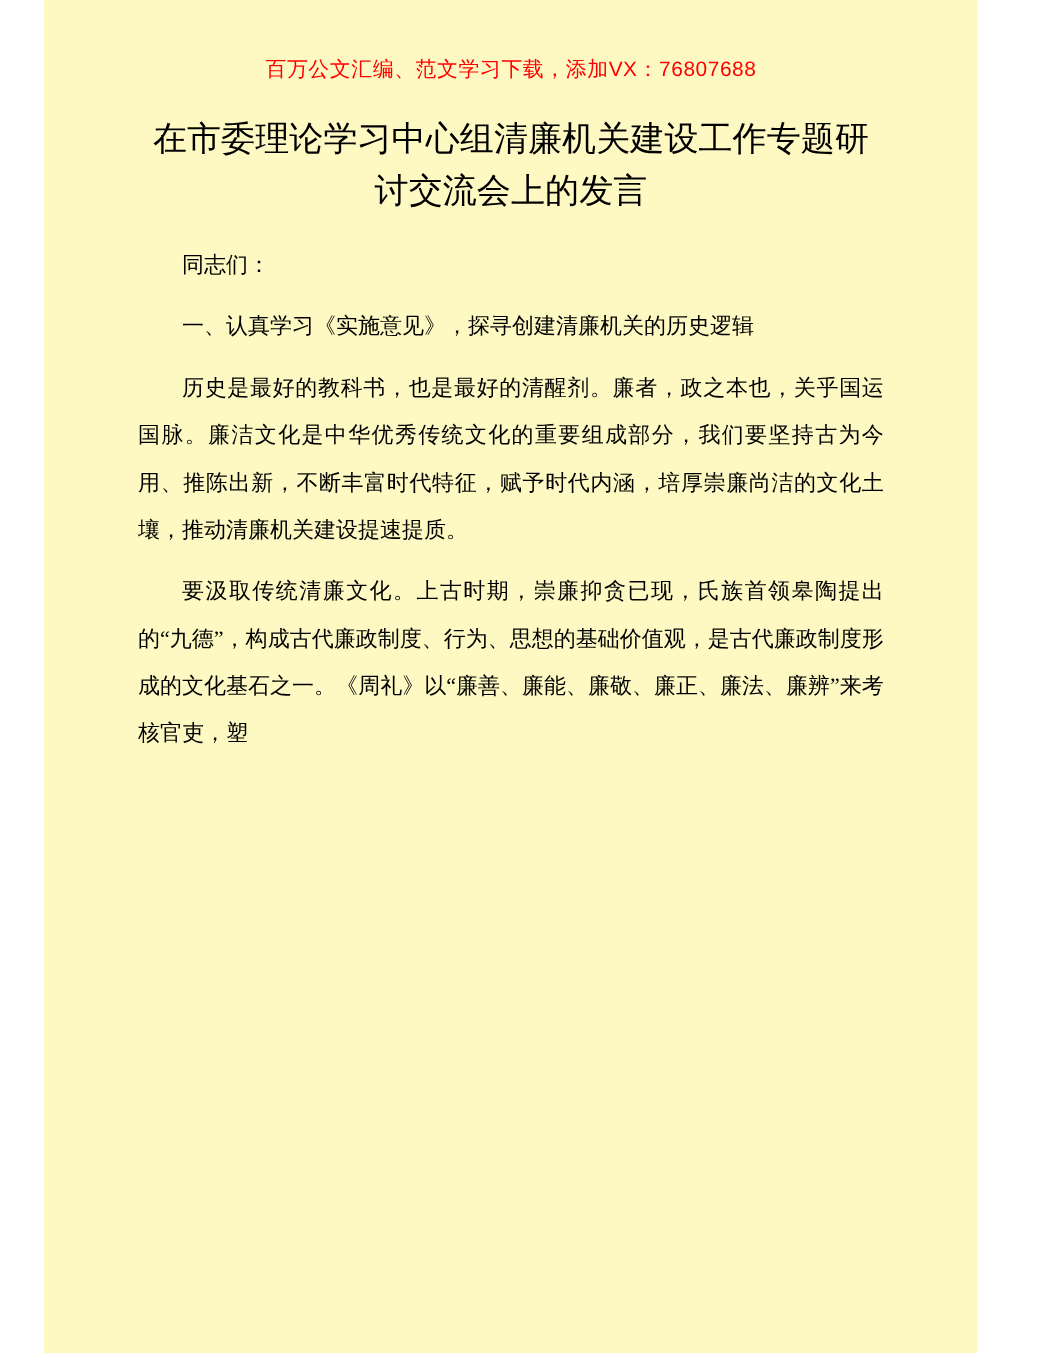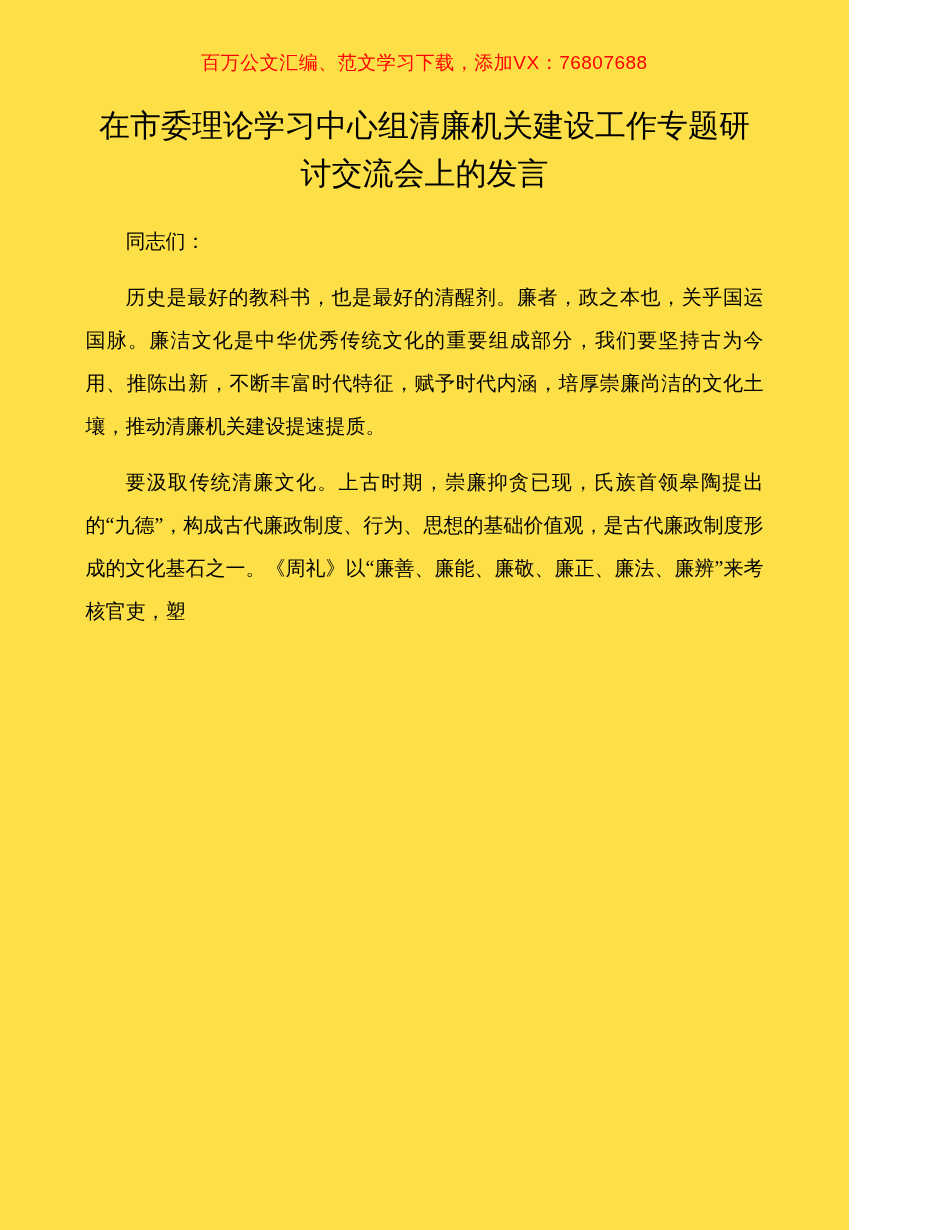--- a/index.html
+++ b/index.html
@@ -5,24 +5,25 @@
   * { box-sizing: border-box; }
   html, body {
     margin: 0;
     padding: 0;
     background: #ffffff;
   }
   .page {
     position: relative;
     width: 849px;
     height: 1230px;
-    background: #fde047;
+    background: #fef9c3;
     overflow: hidden;
     color: #000000;
     font-family: "Liberation Serif", "DejaVu Serif", serif;
+    margin-left: 40px;
   }
   .banner {
     padding-top: 50px;
     text-align: center;
     font-size: 19px;
     letter-spacing: 0.5px;
     color: #ff0000;
     font-family: "Liberation Sans", "DejaVu Sans", sans-serif;
   }
   .doc {
@@ -54,19 +55,20 @@
 
   <div class="banner">百万公文汇编、范文学习下载，添加VX：76807688</div>
 
   <div class="doc">
 
     <h1 class="title">在市委理论学习中心组清廉机关建设工作专题研讨交流会上的发言</h1>
 
     <p class="para">同志们：</p>
 
 
+    <p class="para">一、认真学习《实施意见》，探寻创建清廉机关的历史逻辑</p>
 
     <p class="para">历史是最好的教科书，也是最好的清醒剂。廉者，政之本也，关乎国运国脉。廉洁文化是中华优秀传统文化的重要组成部分，我们要坚持古为今用、推陈出新，不断丰富时代特征，赋予时代内涵，培厚崇廉尚洁的文化土壤，推动清廉机关建设提速提质。</p>
 
     <p class="para">要汲取传统清廉文化。上古时期，崇廉抑贪已现，氏族首领皋陶提出的“九德”，构成古代廉政制度、行为、思想的基础价值观，是古代廉政制度形成的文化基石之一。《周礼》以“廉善、廉能、廉敬、廉正、廉法、廉辨”来考核官吏，塑</p>
 
   </div>
 </div>
 
 </body></html>

